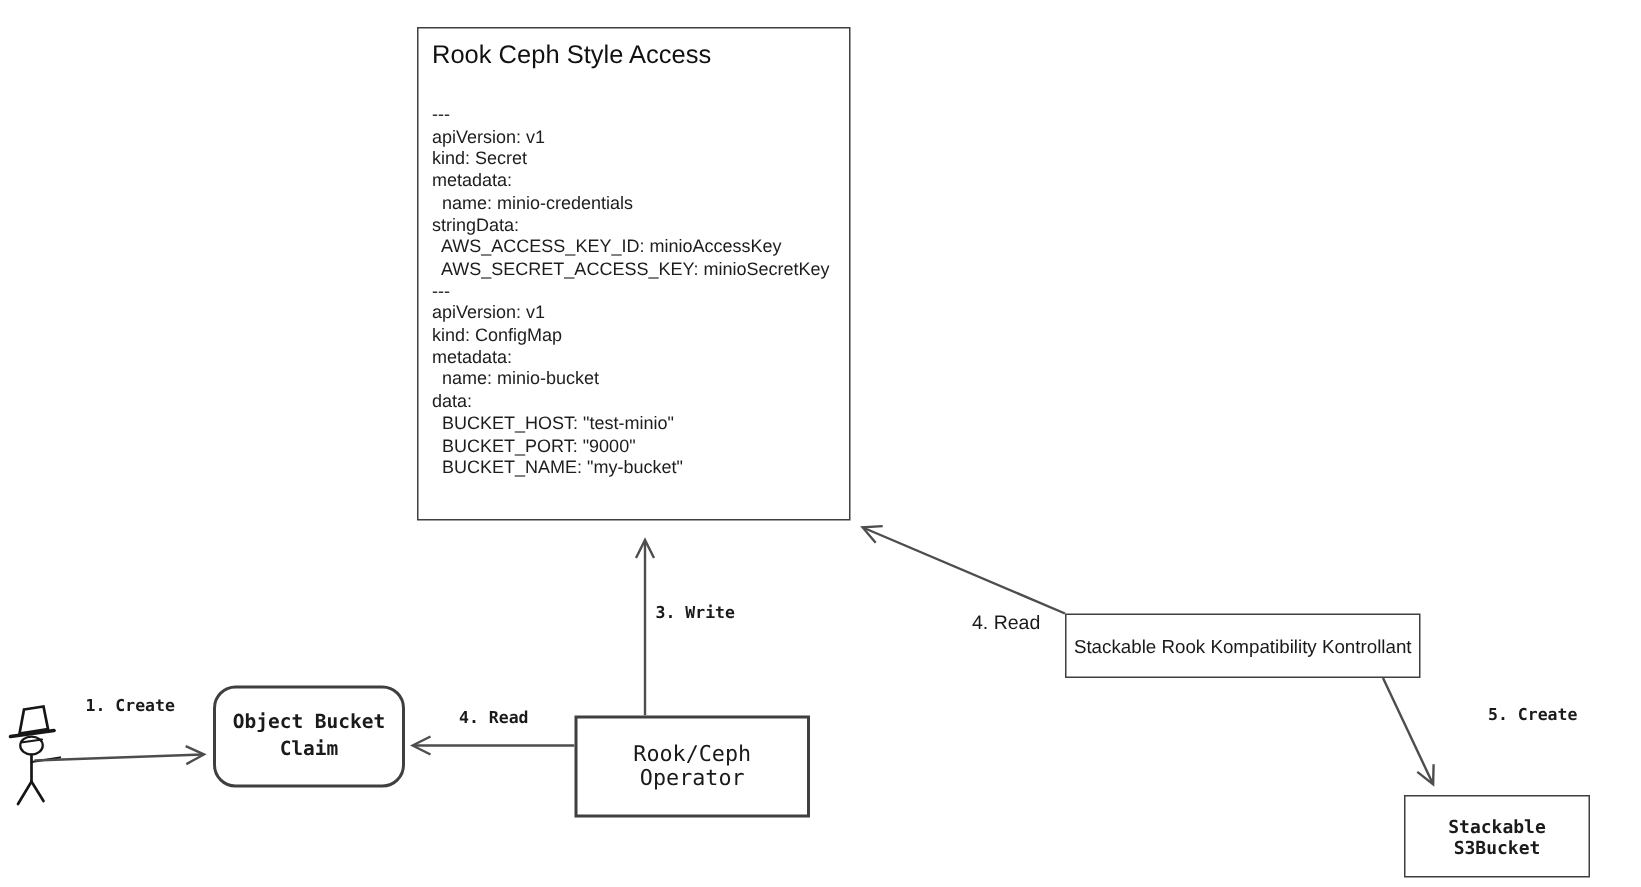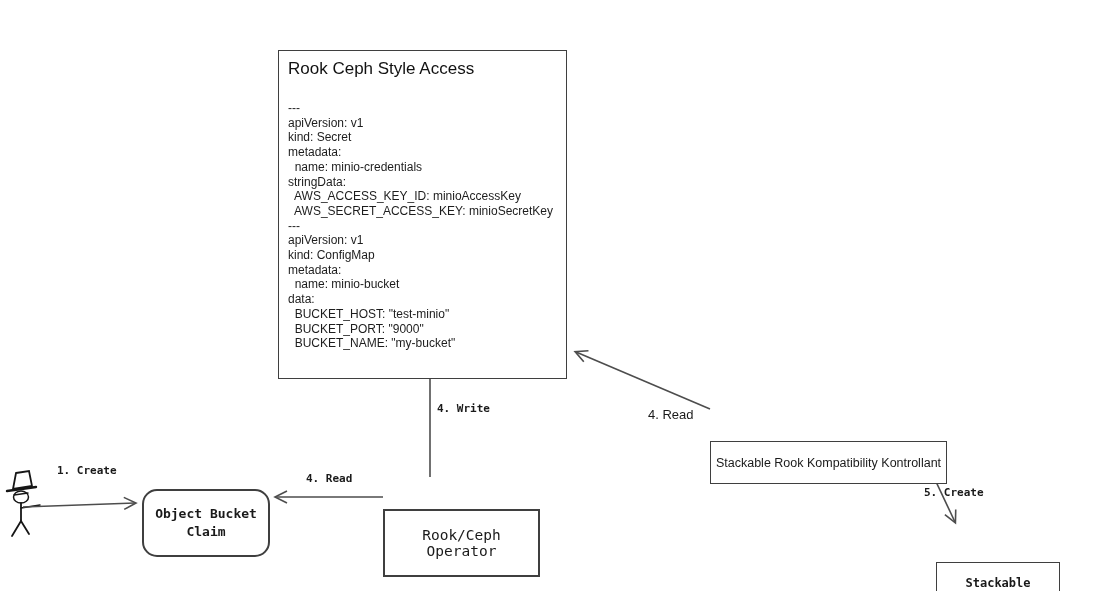--- a/index.html
+++ b/index.html
@@ -15,21 +15,20 @@
   svg.connectors {
     position: absolute;
     left: 0; top: 0;
     width: 1094px; height: 591px;
   }
   .box {
     position: absolute;
     background: #ffffff;
     border: 2px solid #3f3f3f;
     box-sizing: border-box;
-    margin-top: 32px;
   }
   .box.center {
     display: flex;
     align-items: center;
     justify-content: center;
     text-align: center;
   }
   .main-box {
     left: 278px; top: 18px;
     width: 289px; height: 329px;
@@ -93,21 +92,21 @@
   .arrow-label.sans {
     font-family: "Liberation Sans", sans-serif;
     font-size: 13px;
     font-weight: 400;
     margin-top: 44px;
   }
   .lbl-1 { left: 57px;  top: 464px; }
   .lbl-2 { left: 306px; top: 472px; }
   .lbl-3 { left: 437px; top: 402px; }
   .lbl-4 { left: 648px; top: 363px; }
-  .lbl-5 { left: 924px; top: 470px; margin-top: 16px; }
+  .lbl-5 { left: 992px; top: 470px; }
 </style>
 </head>
 <body>
 
 <div class="canvas">
 
   <svg class="connectors" viewBox="0 0 1094 591" xmlns="http://www.w3.org/2000/svg">
     <defs>
       <marker id="ah" viewBox="0 0 16 16" refX="13" refY="8" markerWidth="16" markerHeight="16" markerUnits="userSpaceOnUse" orient="auto-start-reverse">
         <path d="M2,2 L14,8 L2,14" fill="none" stroke="#4d4d4d" stroke-width="1.6"></path>
@@ -166,17 +165,17 @@
   <div class="box center kontrollant-box">
     <span>Stackable Rook Kompatibility Kontrollant</span>
   </div>
 
   <div class="box center s3bucket-box">
     <span>Stackable S3Bucket</span>
   </div>
 
   <div class="arrow-label mono lbl-1">1. Create</div>
   <div class="arrow-label mono lbl-2">4. Read</div>
-  <div class="arrow-label mono lbl-3">4. Write</div>
+  <div class="arrow-label mono lbl-3">3. Write</div>
   <div class="arrow-label sans lbl-4">4. Read</div>
   <div class="arrow-label mono lbl-5">5. Create</div>
 
 </div>
 
 </body></html>

